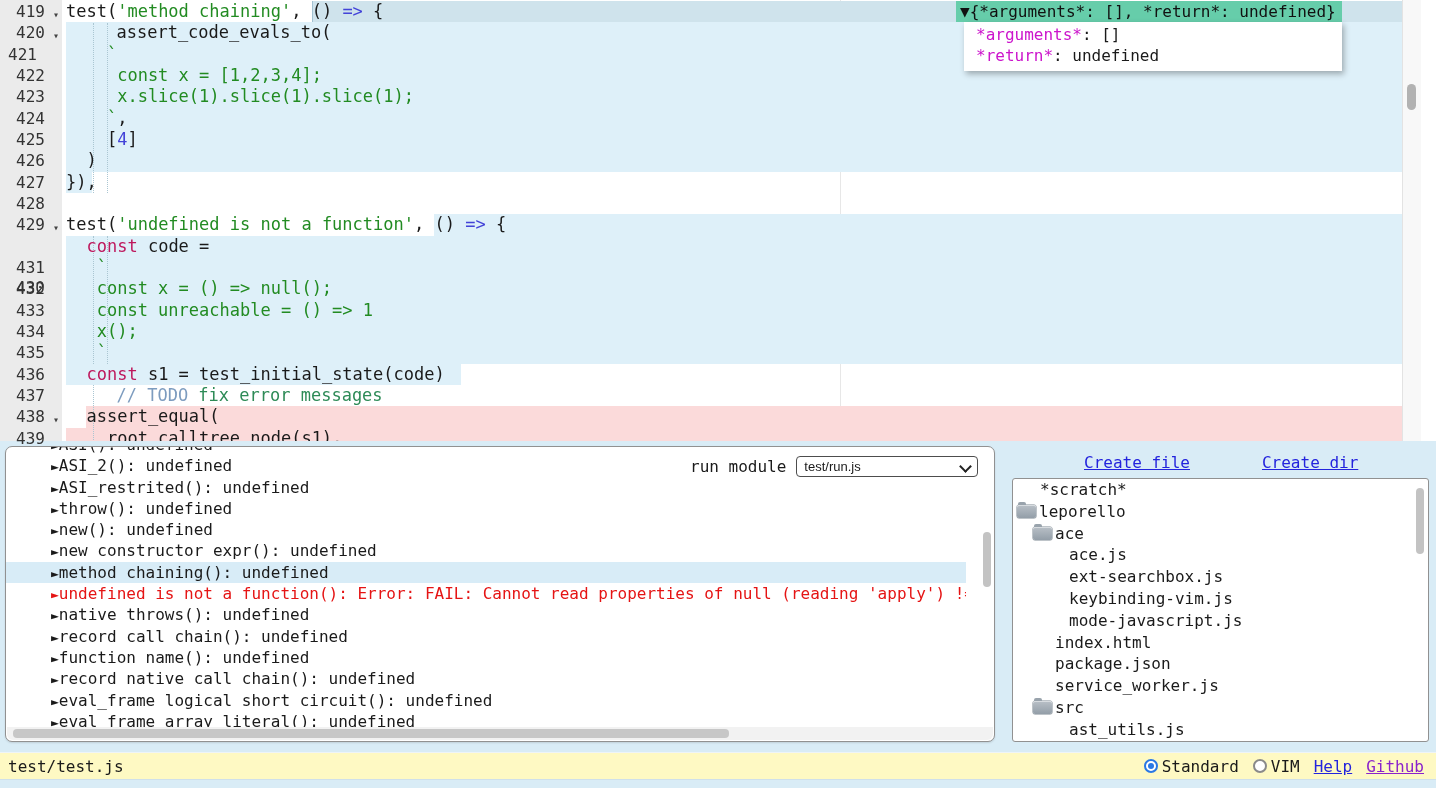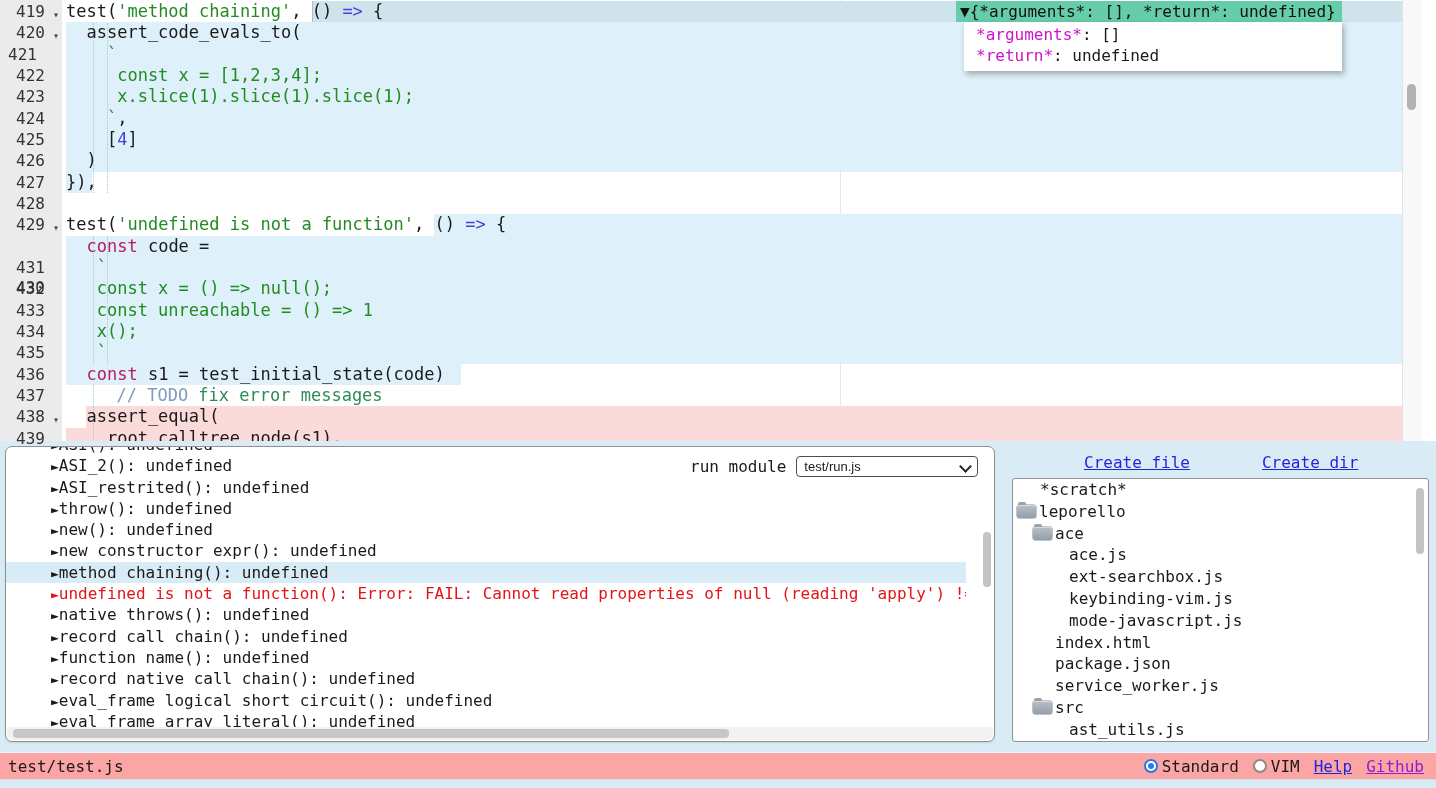--- a/index.html
+++ b/index.html
@@ -64,21 +64,21 @@
               border-radius:3px;box-sizing:border-box;overflow:hidden;}
   .tree-row{height:21.8px;line-height:21.8px;font-size:16px;white-space:pre;display:flex;align-items:center;}
   .folder-icon{display:inline-block;width:19px;height:13px;background:linear-gradient(#b9c0c7,#939ea8);
                border-radius:2px;position:relative;margin-right:3px;flex:none;
                box-shadow:inset 0 1px 0 rgba(255,255,255,.45),0 0 0 0.5px #7f8a93;}
   .folder-icon::before{content:'';position:absolute;top:-3px;left:1px;width:8px;height:3px;
                background:#99a3ac;border-radius:2px 2px 0 0;}
   .files-vsb{position:absolute;right:4px;top:9px;width:8px;height:66px;background:#c3c3c3;border-radius:4px;}
 
   
-  .statusbar{position:absolute;left:0;top:752px;width:1436px;height:28px;background:#fca5a5;
+  .statusbar{position:absolute;left:0;top:752px;width:1436px;height:28px;background:#fef9c3;
              display:flex;align-items:center;font-size:16px;box-sizing:border-box;
              border-top:1px solid #eef4f8;border-bottom:1px solid #cfe0ea;}
   .statusbar .file{padding-left:8px;}
   .statusbar .right{margin-left:auto;display:flex;align-items:center;gap:14px;padding-right:12px;}
   .radio-group{display:flex;align-items:center;gap:14px;}
   .radio-item{display:flex;align-items:center;gap:4px;}
   .radio{width:14px;height:14px;border-radius:50%;box-sizing:border-box;background:#fff;position:relative;}
   .radio-on{border:2px solid #2a78e4;}
   .radio-on::after{content:'';position:absolute;left:2px;top:2px;width:6px;height:6px;border-radius:50%;background:#2a78e4;}
   .radio-off{border:2px solid #8a8a8a;}
@@ -111,21 +111,21 @@
         <div class="gutter-row" style="top: 385px;"><span>437</span></div>
         <div class="gutter-row" style="top: 406.333px;"><span>438</span><span class="fold-arrow">▾</span></div>
         <div class="gutter-row" style="top: 427.667px;"><span>439</span></div>
       </div>
     <div class="code" id="code">
       <div class="margin-line"></div>
     <div class="code-row" style="top: 1px;">
           <div class="hl hl-active" style="left: 249.52px; right: 0px;"></div>
           <pre><span class="tk-p">test(</span><span class="tk-s">'method chaining'</span><span class="tk-p">, () </span><span class="tk-a">=&gt;</span><span class="tk-p"> {</span></pre>
         </div>
-        <div class="code-row" style="top: 22.3333px;">
+        <div class="code-row" style="top: 22.3333px; padding-left: 30px;">
           <div class="hl hl-body" style="left: 4px; right: 0px;"></div>
           <pre><span class="tk-p">  assert_code_evals_to(</span></pre>
         </div>
         <div class="code-row" style="top: 43.6667px;">
           <div class="hl hl-body" style="left: 4px; right: 0px;"></div>
           <pre><span class="tk-s">    `</span></pre>
         </div>
         <div class="code-row" style="top: 65px;">
           <div class="hl hl-body" style="left: 4px; right: 0px;"></div>
           <pre><span class="tk-s">     const x = [1,2,3,4];</span></pre>

